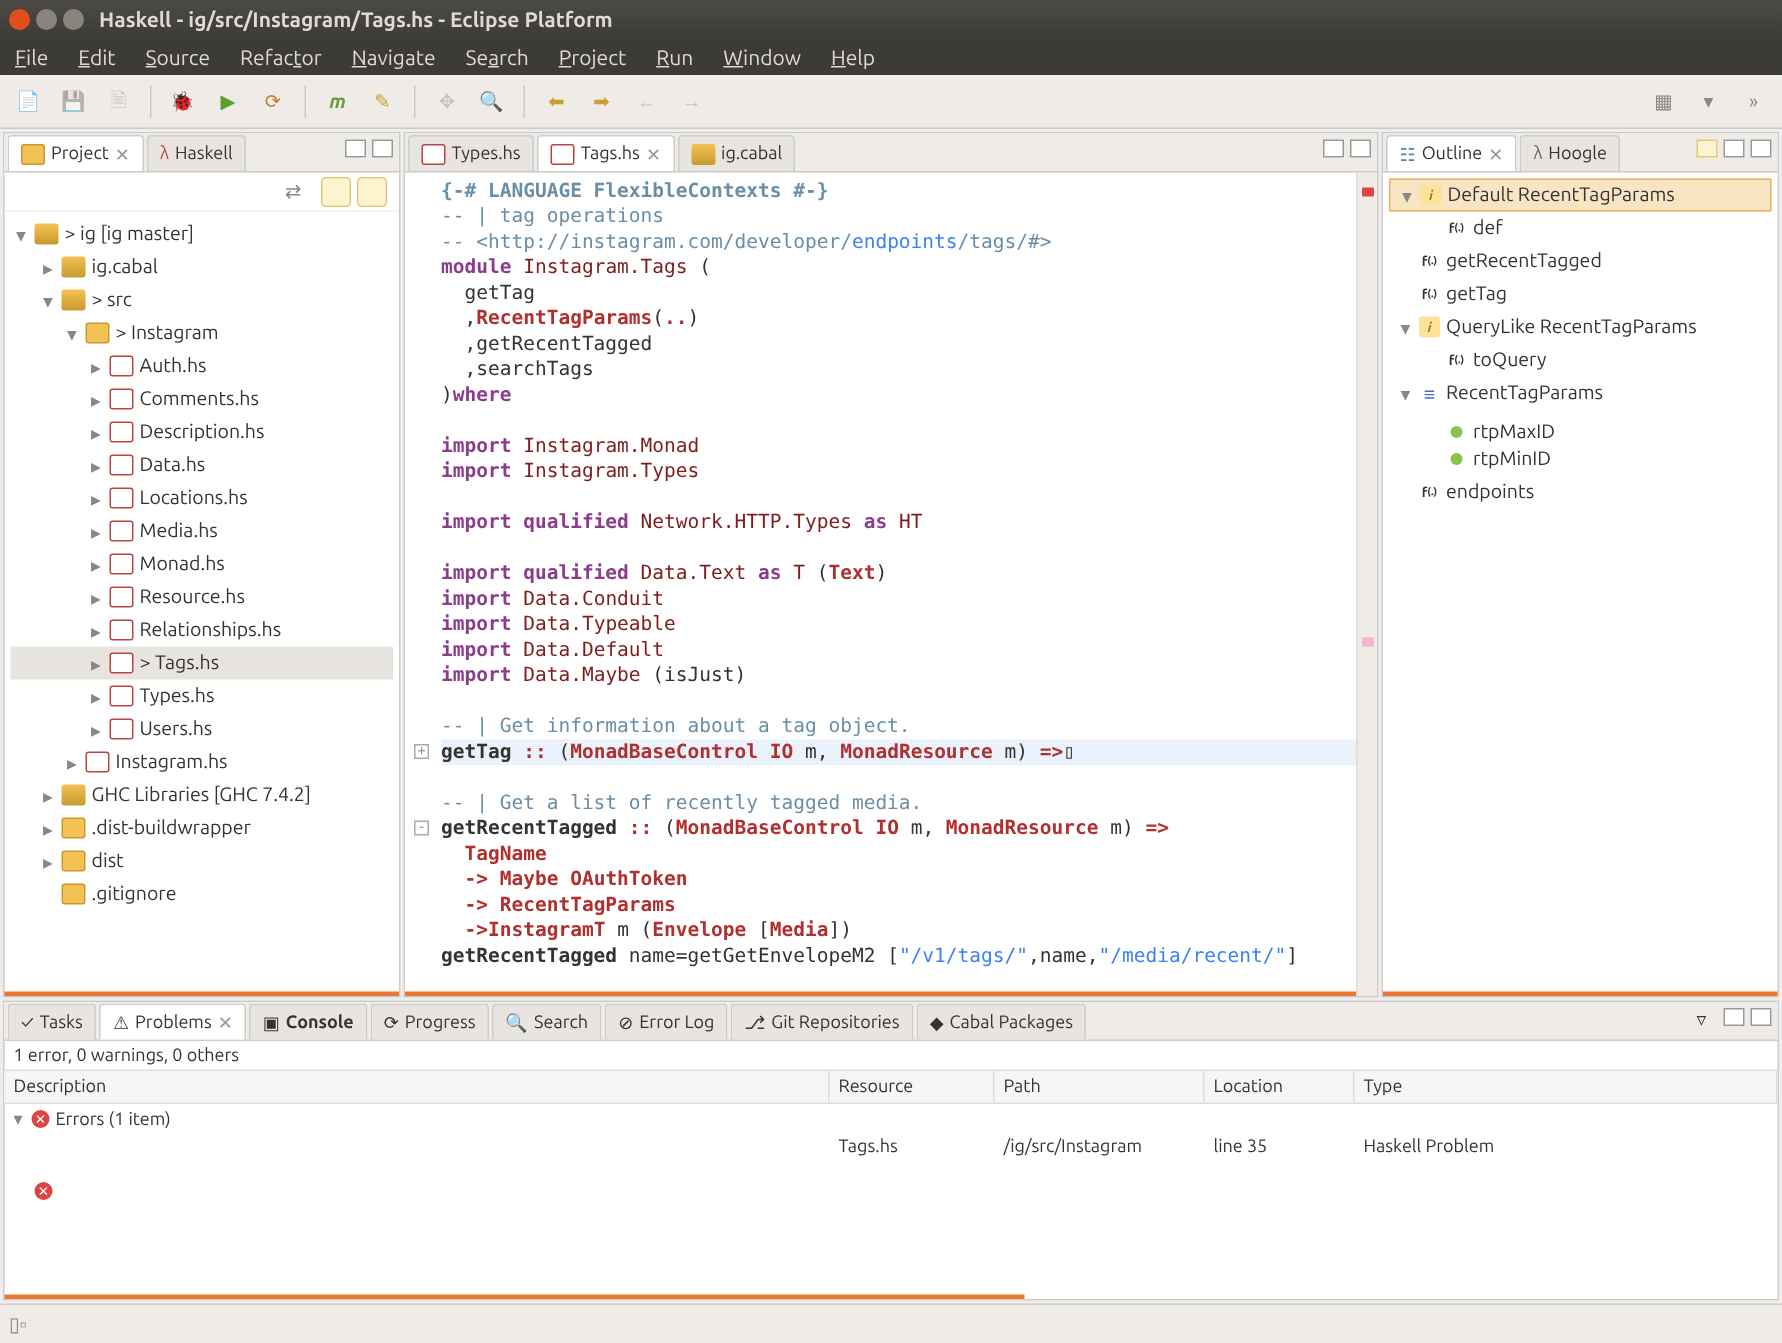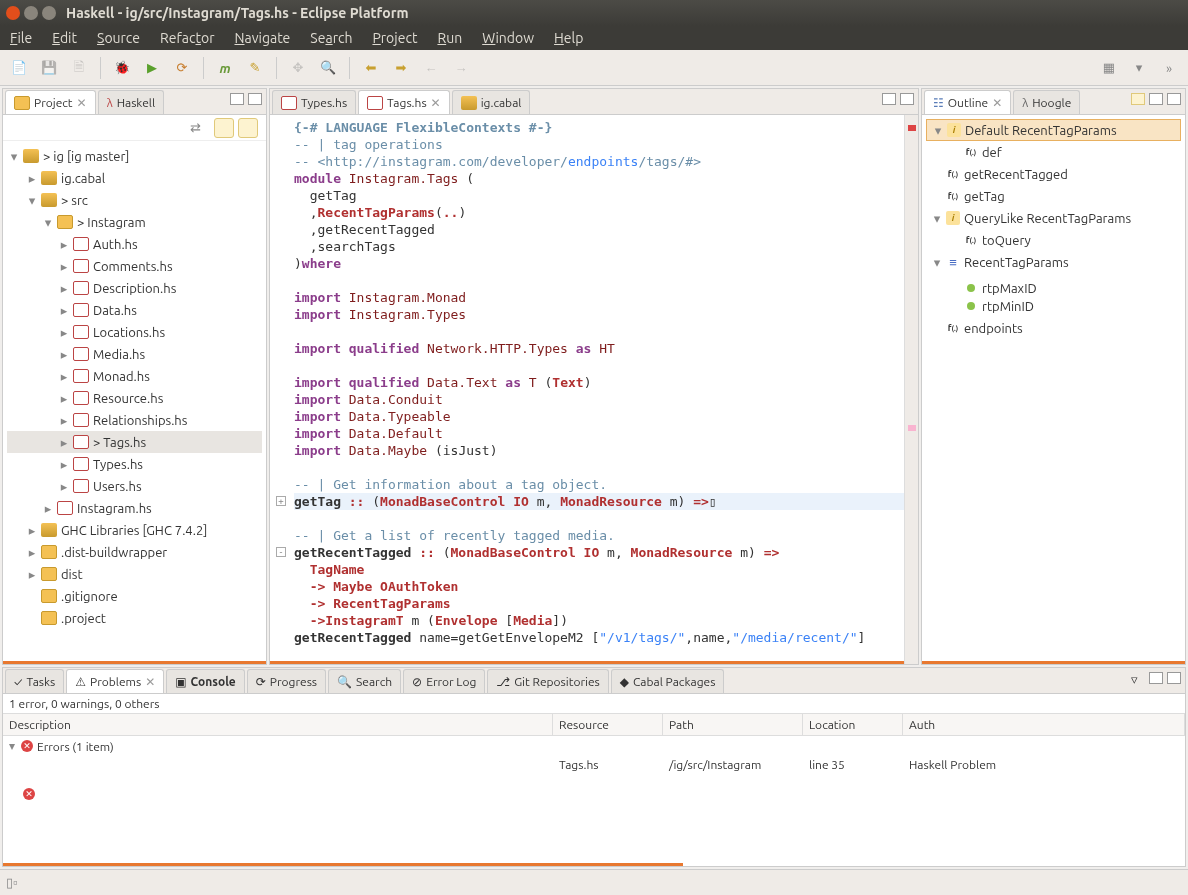--- a/index.html
+++ b/index.html
@@ -252,25 +252,20 @@
           <div class="tree-row" style="padding-left: 20px;">
             <span class="caret">▸</span>
             <span class="ticon folder"></span>
             <span>dist</span>
           </div>
           <div class="tree-row" style="padding-left: 20px;">
             <span class="caret"></span>
             <span class="ticon folder"></span>
             <span>.gitignore</span>
           </div>
-          <div class="tree-row" style="padding-left: 20px;">
-            <span class="caret"></span>
-            <span class="ticon folder"></span>
-            <span>.project</span>
-          </div>
         </div>
       <div class="bot-border"></div>
     </div>
 
     <div class="pane editor-pane" style="position:relative">
       <div class="pane-tabs">
         <div class="tab">
           <span class="ticon hsfile"></span>
           <span>Types.hs</span>
         </div>
@@ -413,21 +408,21 @@
       <div style="border:none;background:none">▿</div>
       <div></div>
       <div></div>
     </div>
     <div class="prob-header">1 error, 0 warnings, 0 others</div>
     <div class="prob-cols">
       <div>Description</div>
       <div>Resource</div>
       <div>Path</div>
       <div>Location</div>
-      <div>Auth</div>
+      <div>Type</div>
     </div>
     <div class="prob-table prob-rows">
       <div class="prob-grp">
         <span class="caret">▾</span>
         <span class="err-icn">✕</span>
         <span>Errors (1 item)</span>
       </div>
       <div class="prob-item">
         <div style="padding-left:40px;position:relative">
           <span style="position:absolute;left:20px;top:32px" class="err-icn">✕</span>

